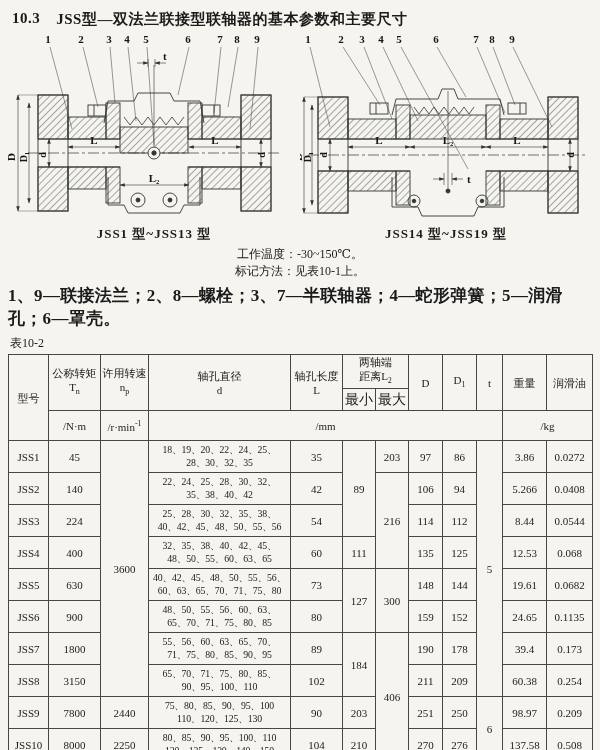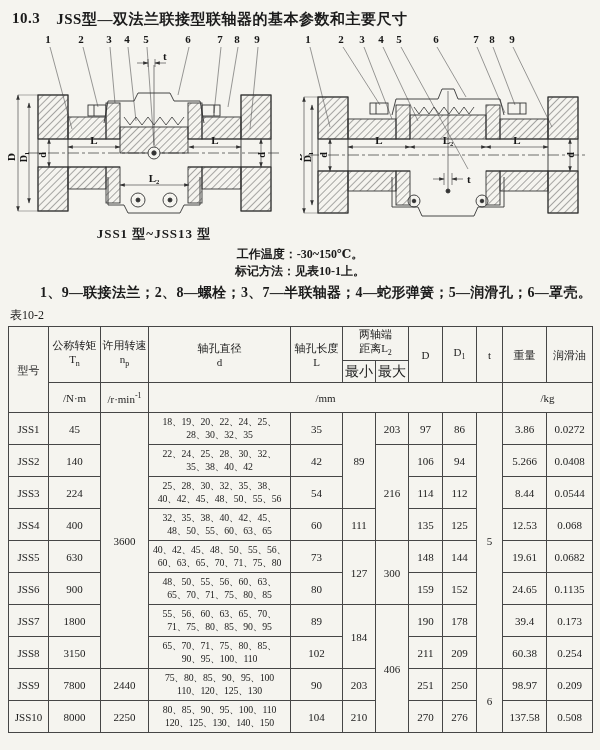--- a/index.html
+++ b/index.html
@@ -10,22 +10,22 @@
     color:#1b1b1b;
     overflow:hidden;
   }
   .page{padding:6px 8px 0 8px}
   .title-row{display:flex;gap:16px;font-size:15px;font-weight:bold;padding:4px 2px 0 4px;letter-spacing:.5px}
   .figs{display:flex;margin-top:2px}
   .fig{width:50%;text-align:center}
   .fig svg{display:block;margin:0 auto}
   .drawing text{font-family:"Liberation Serif","DejaVu Serif",serif;fill:#161616}
   .fig-caption{font-size:13px;font-weight:bold;margin-top:1px;letter-spacing:1px}
-  .notes{text-align:center;font-size:12px;font-weight:bold;line-height:17px;margin-top:3px}
-  .parts{text-align:right;font-size:14px;font-weight:bold;margin-top:4px;letter-spacing:.3px}
+  .notes{text-align:center;font-size:12px;font-weight:normal;line-height:17px;margin-top:3px}
+  .parts{text-align:left;font-size:17px;font-weight:bold;margin-top:4px;letter-spacing:.3px}
   .tbl-caption{font-size:12px;margin:5px 0 2px 0;padding-left:2px}
   table{border-collapse:collapse;width:584px;table-layout:fixed;background:transparent}
   th,td{border:1px solid #464646;text-align:center;vertical-align:middle;padding:0 1px;font-weight:normal}
   thead .main th{font-size:11px;line-height:14px;height:30px}
   thead .minmax th{font-size:14px;height:21px}
   thead .units td{font-size:11px;height:29px}
   tbody td{font-size:11px;height:31px}
   tbody td.model{font-size:11px}
   tbody td.bores{font-size:9.8px;line-height:12.5px;white-space:pre-line;letter-spacing:-.2px}
   sub{font-size:8px}
@@ -263,20 +263,21 @@
           <text x="2" y="126" text-anchor="middle" transform="rotate(-90 2 126)">D</text>
           <text x="11" y="126" text-anchor="middle" transform="rotate(-90 11 126)" font-size="10">D₁</text>
           <text x="27" y="124" text-anchor="middle" transform="rotate(-90 27 124)" font-size="10">d</text>
           <text x="274" y="124" text-anchor="middle" transform="rotate(-90 274 124)" font-size="10">d</text>
           <text x="79" y="113" text-anchor="middle">L</text>
           <text x="148" y="113" text-anchor="middle">L₂</text>
           <text x="217" y="113" text-anchor="middle">L</text>
           <text x="167" y="152">t</text>
         </g>
       </svg>
+      <div class="fig-caption">JSS14 型~JSS19 型</div>
     </div>
   </div>
 
   <div class="notes">
     <div>工作温度：-30~150℃。</div>
     <div>标记方法：见表10-1上。</div>
   </div>
 
   <div class="parts">1、9—联接法兰；2、8—螺栓；3、7—半联轴器；4—蛇形弹簧；5—润滑孔；6—罩壳。</div>
 

